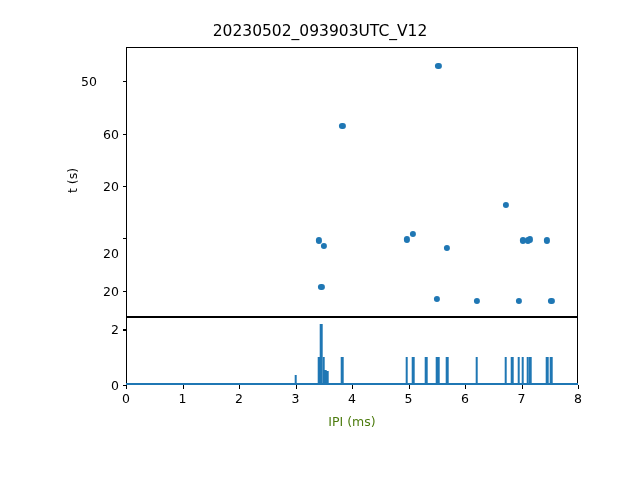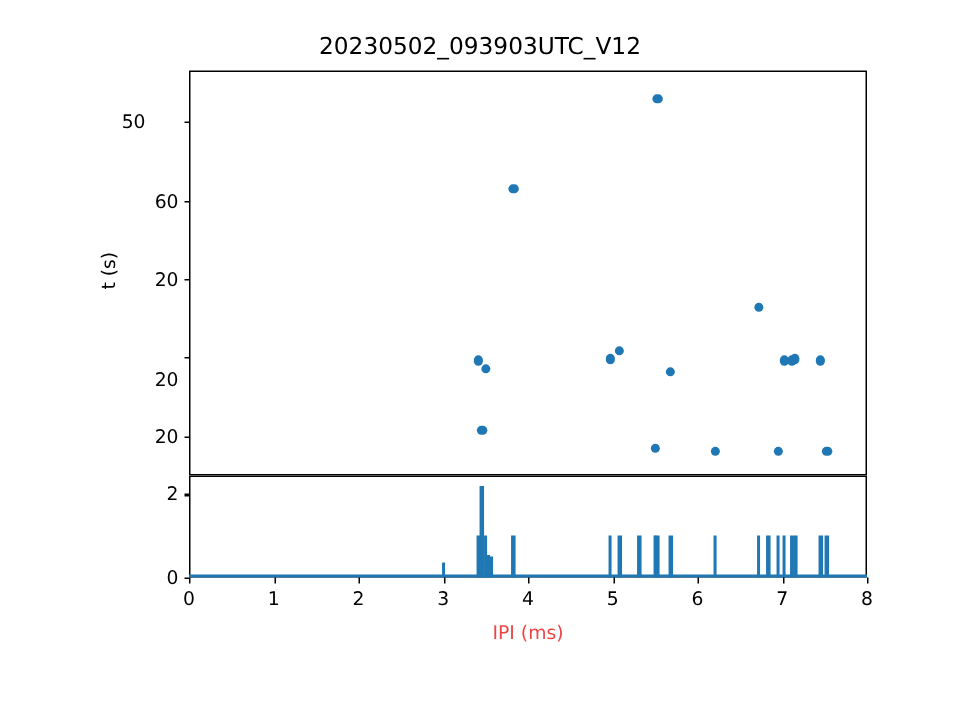--- a/index.html
+++ b/index.html
@@ -35,21 +35,21 @@
   .ticklabel-x{text-align:center;transform:translateX(-50%);}
 
   
   .ylabel{
     position:absolute;font-size:12.5px;color:#000;
     transform-origin:50% 50%;
     transform:rotate(-90deg);
     white-space:nowrap;
   }
   .xlabel{
-    position:absolute;font-size:12.5px;color:#ef4444;
+    position:absolute;font-size:12.5px;color:#4d7c0f;
     text-align:right;white-space:nowrap;
     transform:translateX(-50%);
   }
 
   
   .dot{
     position:absolute;width:6.2px;height:6.2px;border-radius:50%;
     background:#1f77b4;
     transform:translate(-50%,-50%);
   }

